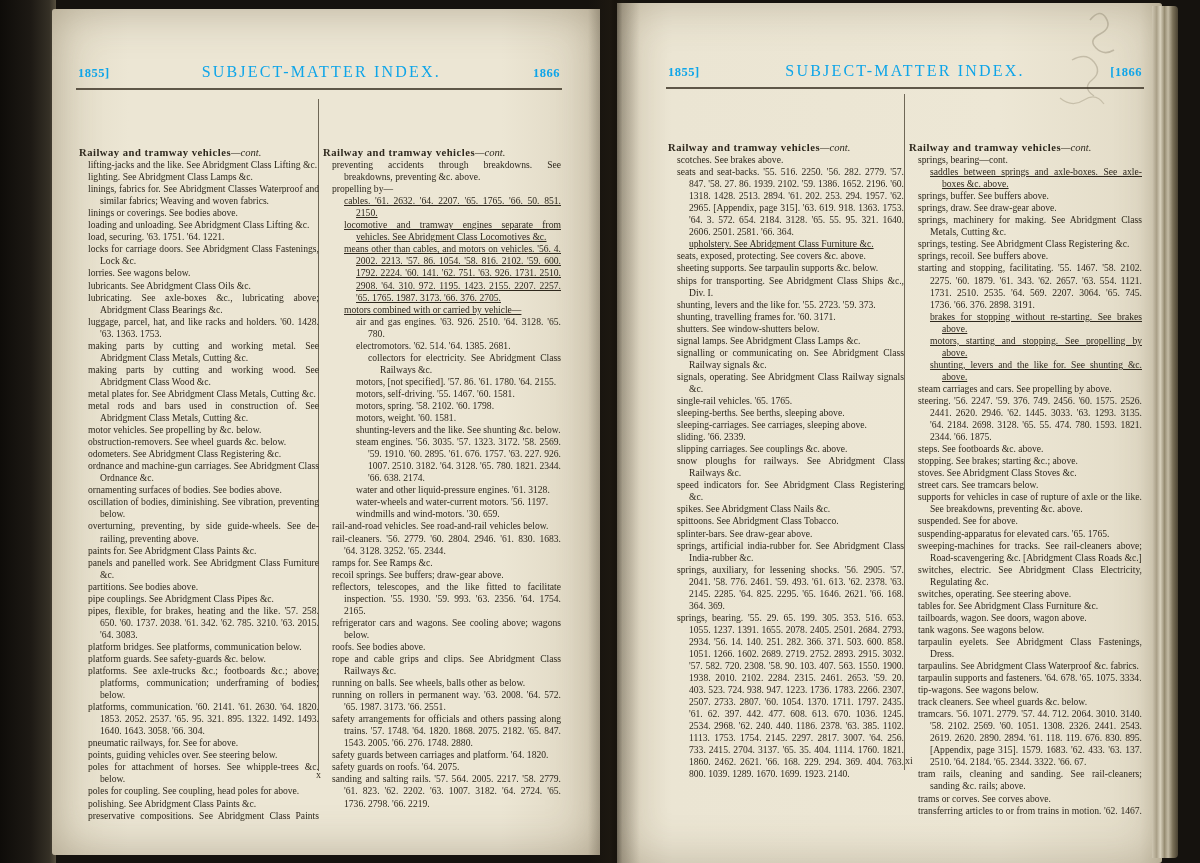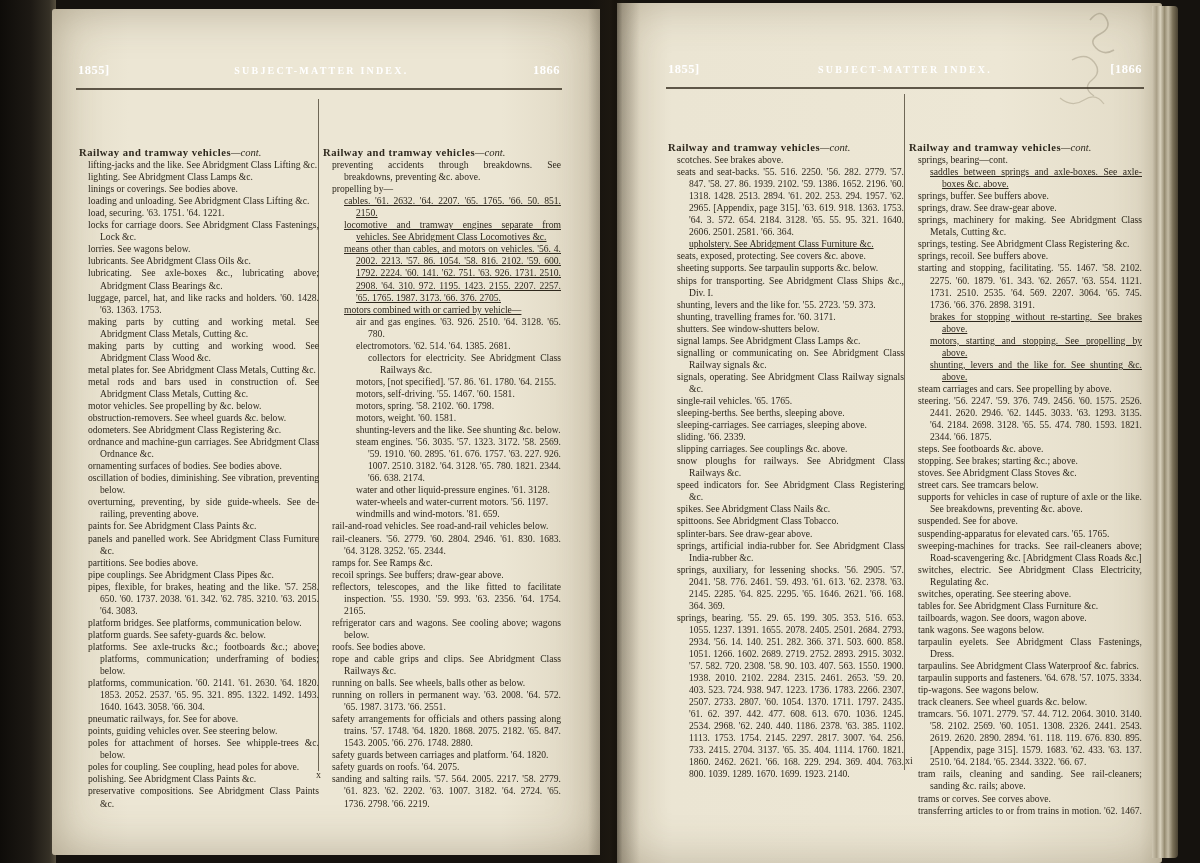--- a/index.html
+++ b/index.html
@@ -29,25 +29,25 @@
   #page-edges{
     position:absolute;left:1152px;top:6px;width:26px;height:852px;
     background:linear-gradient(90deg,#cfc7b2 0%,#a99f87 18%,#d8d1bd 32%,#968c72 48%,#c4bca6 62%,#7a7058 80%,#4a4232 100%);
     border-radius:0 4px 4px 0;
   }
   #binding-left{
     position:absolute;left:0;top:0;width:56px;height:863px;
     background:linear-gradient(90deg,#0e0c09 0%,#1d1914 55%,#353026 88%,#57503f 100%);
   }
   
-  .pg-header{position:absolute;display:flex;justify-content:space-between;align-items:baseline;color:#ffffff;}
+  .pg-header{position:absolute;display:flex;justify-content:space-between;align-items:baseline;color:#0ea5e9;}
   #left-header{left:78px;top:63px;width:482px;}
   #right-header{left:668px;top:62px;width:474px;}
   .pg-num{font-weight:bold;font-size:12.5px;letter-spacing:.5px;}
-  .pg-title{font-size:10px;letter-spacing:2.2px;font-weight:700;}
+  .pg-title{font-size:16px;letter-spacing:2.2px;font-weight:400;}
   .hrule{position:absolute;height:2px;background:#453d2f;opacity:.85;}
   #left-hrule{left:76px;top:88px;width:486px;}
   #right-hrule{left:666px;top:87px;width:478px;}
   
   .vrule{position:absolute;width:1px;background:#4f4736;opacity:.8;}
   #left-vrule{left:318px;top:99px;height:672px;}
   #right-vrule{left:904px;top:94px;height:676px;}
   
   .col{position:absolute;width:240px;height:676px;overflow:hidden;color:#2e281d;
        font-size:9.6px;line-height:12.05px;text-align:justify;margin-top:48px;}
@@ -98,20 +98,21 @@
 </div>
 <div class="hrule" id="right-hrule"></div>
 
 <div class="vrule" id="left-vrule"></div>
 <div class="vrule" id="right-vrule"></div>
 
 <div class="col" id="col0">
   <div class="col-heading"><span class="hb">Railway and tramway vehicles</span><span class="hc">—cont.</span></div>
 <div class="entry e0">lifting-jacks and the like. See Abridgment Class Lifting &amp;c.</div>
     <div class="entry e0">lighting. See Abridgment Class Lamps &amp;c.</div>
+    <div class="entry e0">linings, fabrics for. See Abridgment Classes Waterproof and similar fabrics; Weaving and woven fabrics.</div>
     <div class="entry e0">linings or coverings. See bodies above.</div>
     <div class="entry e0">loading and unloading. See Abridgment Class Lifting &amp;c.</div>
     <div class="entry e0">load, securing. '63. 1751. '64. 1221.</div>
     <div class="entry e0">locks for carriage doors. See Abridgment Class Fastenings, Lock &amp;c.</div>
     <div class="entry e0">lorries. See wagons below.</div>
     <div class="entry e0">lubricants. See Abridgment Class Oils &amp;c.</div>
     <div class="entry e0">lubricating. See axle-boxes &amp;c., lubricating above; Abridgment Class Bearings &amp;c.</div>
     <div class="entry e0">luggage, parcel, hat, and like racks and holders. '60. 1428. '63. 1363. 1753.</div>
     <div class="entry e0">making parts by cutting and working metal. See Abridgment Class Metals, Cutting &amp;c.</div>
     <div class="entry e0">making parts by cutting and working wood. See Abridgment Class Wood &amp;c.</div>
@@ -152,21 +153,21 @@
     <div class="entry e2">electromotors. '62. 514. '64. 1385. 2681.</div>
     <div class="entry e3">collectors for electricity. See Abridgment Class Railways &amp;c.</div>
     <div class="entry e2">motors, [not specified]. '57. 86. '61. 1780. '64. 2155.</div>
     <div class="entry e2">motors, self-driving. '55. 1467. '60. 1581.</div>
     <div class="entry e2">motors, spring. '58. 2102. '60. 1798.</div>
     <div class="entry e2">motors, weight. '60. 1581.</div>
     <div class="entry e2">shunting-levers and the like. See shunting &amp;c. below.</div>
     <div class="entry e2">steam engines. '56. 3035. '57. 1323. 3172. '58. 2569. '59. 1910. '60. 2895. '61. 676. 1757. '63. 227. 926. 1007. 2510. 3182. '64. 3128. '65. 780. 1821. 2344. '66. 638. 2174.</div>
     <div class="entry e2">water and other liquid-pressure engines. '61. 3128.</div>
     <div class="entry e2">water-wheels and water-current motors. '56. 1197.</div>
-    <div class="entry e2">windmills and wind-motors. '81. 659.</div>
+    <div class="entry e2">windmills and wind-motors. '30. 659.</div>
     <div class="entry e0">rail-and-road vehicles. See road-and-rail vehicles below.</div>
     <div class="entry e0">rail-cleaners. '56. 2779. '60. 2804. 2946. '61. 830. 1683. '64. 3128. 3252. '65. 2344.</div>
     <div class="entry e0">ramps for. See Ramps &amp;c.</div>
     <div class="entry e0">recoil springs. See buffers; draw-gear above.</div>
     <div class="entry e0">reflectors, telescopes, and the like fitted to facilitate inspection. '55. 1930. '59. 993. '63. 2356. '64. 1754. 2165.</div>
     <div class="entry e0">refrigerator cars and wagons. See cooling above; wagons below.</div>
     <div class="entry e0">roofs. See bodies above.</div>
     <div class="entry e0">rope and cable grips and clips. See Abridgment Class Railways &amp;c.</div>
     <div class="entry e0">running on balls. See wheels, balls other as below.</div>
     <div class="entry e0">running on rollers in permanent way. '63. 2008. '64. 572. '65. 1987. 3173. '66. 2551.</div>
@@ -226,21 +227,21 @@
     <div class="entry e0">suspended. See for above.</div>
     <div class="entry e0">suspending-apparatus for elevated cars. '65. 1765.</div>
     <div class="entry e0">sweeping-machines for tracks. See rail-cleaners above; Road-scavengering &amp;c. [Abridgment Class Roads &amp;c.]</div>
     <div class="entry e0">switches, electric. See Abridgment Class Electricity, Regulating &amp;c.</div>
     <div class="entry e0">switches, operating. See steering above.</div>
     <div class="entry e0">tables for. See Abridgment Class Furniture &amp;c.</div>
     <div class="entry e0">tailboards, wagon. See doors, wagon above.</div>
     <div class="entry e0">tank wagons. See wagons below.</div>
     <div class="entry e0">tarpaulin eyelets. See Abridgment Class Fastenings, Dress.</div>
     <div class="entry e0">tarpaulins. See Abridgment Class Waterproof &amp;c. fabrics.</div>
-    <div class="entry e0">tarpaulin supports and fasteners. '64. 678. '57. 1075. 3334.</div>
+    <div class="entry e0">tarpaulin supports and fasteners. '64. 678. '65. 1075. 3334.</div>
     <div class="entry e0">tip-wagons. See wagons below.</div>
     <div class="entry e0">track cleaners. See wheel guards &amp;c. below.</div>
     <div class="entry e0">tramcars. '56. 1071. 2779. '57. 44. 712. 2064. 3010. 3140. '58. 2102. 2569. '60. 1051. 1308. 2326. 2441. 2543. 2619. 2620. 2890. 2894. '61. 118. 119. 676. 830. 895. [Appendix, page 315]. 1579. 1683. '62. 433. '63. 137. 2510. '64. 2184. '65. 2344. 3322. '66. 67.</div>
     <div class="entry e0">tram rails, cleaning and sanding. See rail-cleaners; sanding &amp;c. rails; above.</div>
     <div class="entry e0">trams or corves. See corves above.</div>
     <div class="entry e0">transferring articles to or from trains in motion. '62. 1467. '65. 177. 187.</div>
   </div>
 
 <div class="signature" id="sig-left">x</div>
 <div class="signature" id="sig-right">xi</div>

